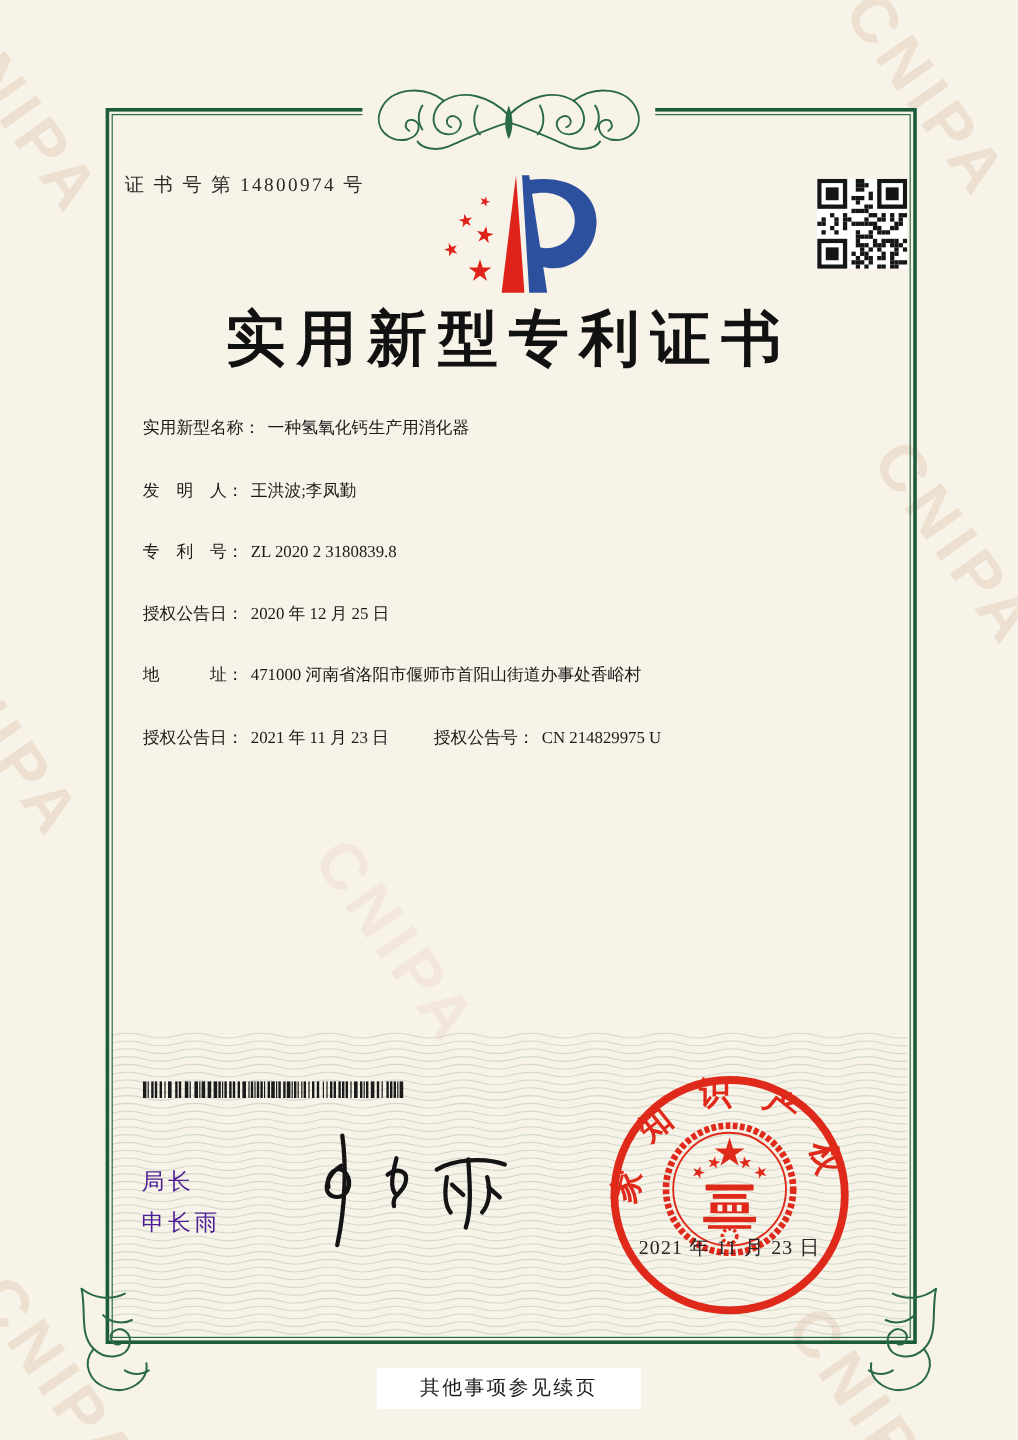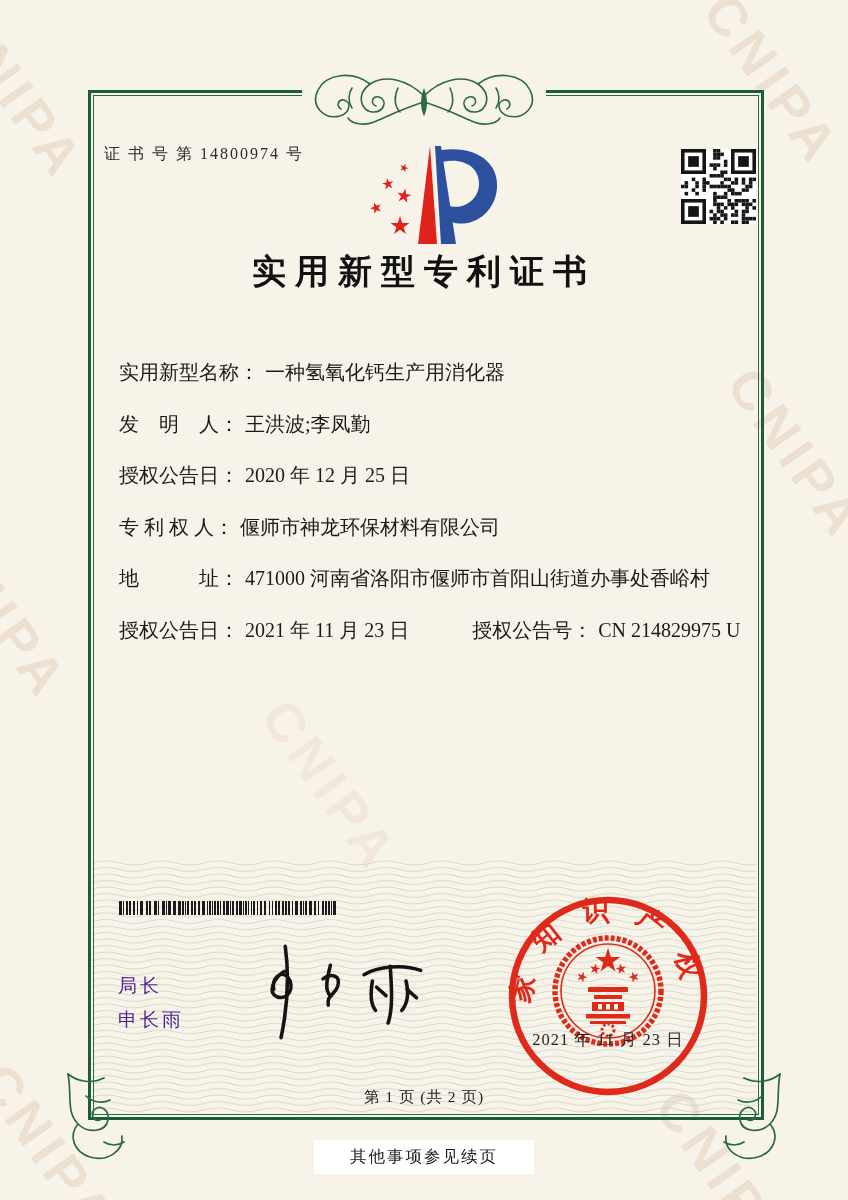--- a/index.html
+++ b/index.html
@@ -18,26 +18,26 @@
   .waves{position:absolute;left:92px;top:858px;width:664px;height:258px;overflow:hidden;z-index:1;}
   .ornament-top{position:absolute;left:294px;top:66px;width:260px;height:64px;z-index:2;}
   .ornament-corner{position:absolute;width:84px;height:92px;z-index:2;}
   .oc-left{left:56px;top:1072px;}
   .oc-right{left:708px;top:1072px;}
   
   .cert-no{position:absolute;left:104px;top:144px;z-index:2;font-size:16px;letter-spacing:2px;color:#2b2b2b;}
   .logo{position:absolute;left:338px;top:140px;width:192px;height:116px;z-index:2;}
   .qr{position:absolute;left:681px;top:149px;width:75px;height:75px;z-index:2;background:#fff;}
   .title{position:absolute;left:0;top:249px;width:100%;text-align:center;z-index:2;
-         font-size:34px;font-weight:bold;letter-spacing:9px;color:#111;}
-  .fields{position:absolute;left:119px;top:360px;width:630px;z-index:2;font-size:20px;}
+         font-size:50px;font-weight:bold;letter-spacing:9px;color:#111;}
+  .fields{position:absolute;left:119px;top:346px;width:630px;z-index:2;font-size:14px;}
   .field-row{margin-bottom:27.5px;line-height:24px;white-space:nowrap;}
   .flabel{color:#1a1a1a;}
   .fvalue{color:#1a1a1a;margin-left:6px;}
-  .grant-no{display:inline-block;margin-left:58px;}
+  .grant-no{display:inline-block;margin-left:34px;}
   .body-text{position:absolute;left:119px;top:697px;width:616px;z-index:2;
              font-size:17.5px;line-height:26.5px;text-align:justify;color:#222;letter-spacing:.4px;}
   .body-text p{margin:0;text-indent:2em;}
   .barcode{position:absolute;left:119px;top:901px;width:218px;height:14px;z-index:2;}
   .director{position:absolute;left:118px;top:969px;z-index:2;font-size:19px;letter-spacing:3px;line-height:34px;color:#4c1d95;}
   .signature{position:absolute;left:238px;top:940px;width:210px;height:105px;z-index:3;}
   .seal{position:absolute;left:502px;top:893px;width:212px;height:212px;z-index:3;}
   .page-info{position:absolute;left:0;top:1087px;width:100%;text-align:center;z-index:2;
              font-size:15.5px;letter-spacing:1px;color:#222;}
   .note-box{position:absolute;left:50%;top:1140px;transform:translateX(-50%);z-index:2;
@@ -280,24 +280,24 @@
   <div class="title">实用新型专利证书</div>
 
   <div class="fields">
     <div class="field-row">
       <span class="flabel">实用新型名称：</span><span class="fvalue">一种氢氧化钙生产用消化器</span>
     </div>
     <div class="field-row">
       <span class="flabel">发　明　人：</span><span class="fvalue">王洪波;李凤勤</span>
     </div>
     <div class="field-row">
+      <span class="flabel">专　利　号：</span><span class="fvalue">ZL 2020 2 3180839.8</span>
+    </div>
+    <div class="field-row">
       <span class="flabel">授权公告日：</span><span class="fvalue">2020 年 12 月 25 日</span>
-    </div>
-    <div class="field-row">
-      <span class="flabel">专 利 权 人：</span><span class="fvalue">偃师市神龙环保材料有限公司</span>
     </div>
     <div class="field-row">
       <span class="flabel">地　　　址：</span><span class="fvalue">471000  河南省洛阳市偃师市首阳山街道办事处香峪村</span>
     </div>
     <div class="field-row">
       <span class="flabel">授权公告日：</span><span class="fvalue">2021 年 11 月 23 日</span>
       <span class="grant-no">
         <span class="flabel">授权公告号：</span><span class="fvalue">CN 214829975 U</span>
       </span>
     </div>
@@ -416,17 +416,16 @@
       <rect x="104" y="111" width="4" height="5.5"></rect>
       <rect x="112" y="111" width="4" height="5.5"></rect>
     </g>
     <circle cx="106" cy="137" r="6" fill="none" stroke="#df2a1b" stroke-width="3" stroke-dasharray="2.5 2"></circle>
     <text font-size="27" font-weight="bold" fill="#df2a1b" letter-spacing="24" font-family="'Liberation Serif','DejaVu Serif',serif" text-anchor="middle">
       <textPath href="#seal-arc" startOffset="50%">国家知识产权局</textPath>
     </text>
     <text x="106" y="152" font-size="16.5" fill="#272727" letter-spacing="1" font-family="'Liberation Serif','DejaVu Serif',serif" text-anchor="middle">2021 年 11 月 23 日</text>
   </svg>
 
-  <div class="page-info">第 1 页 (共 2 页)</div>
 
   <div class="note-box">其他事项参见续页</div>
 
 </div>
 
 </body></html>

